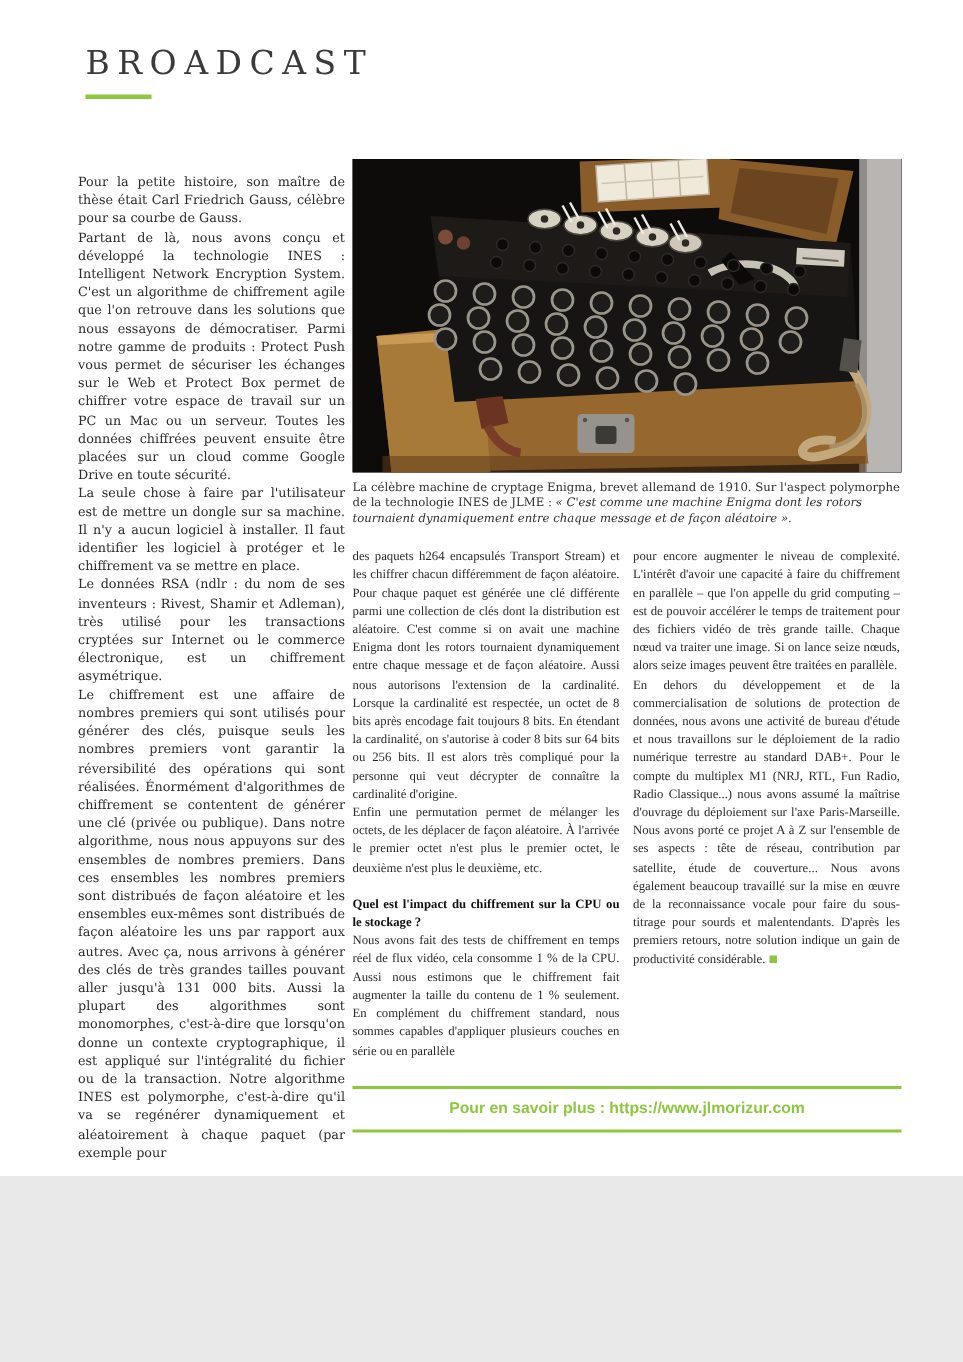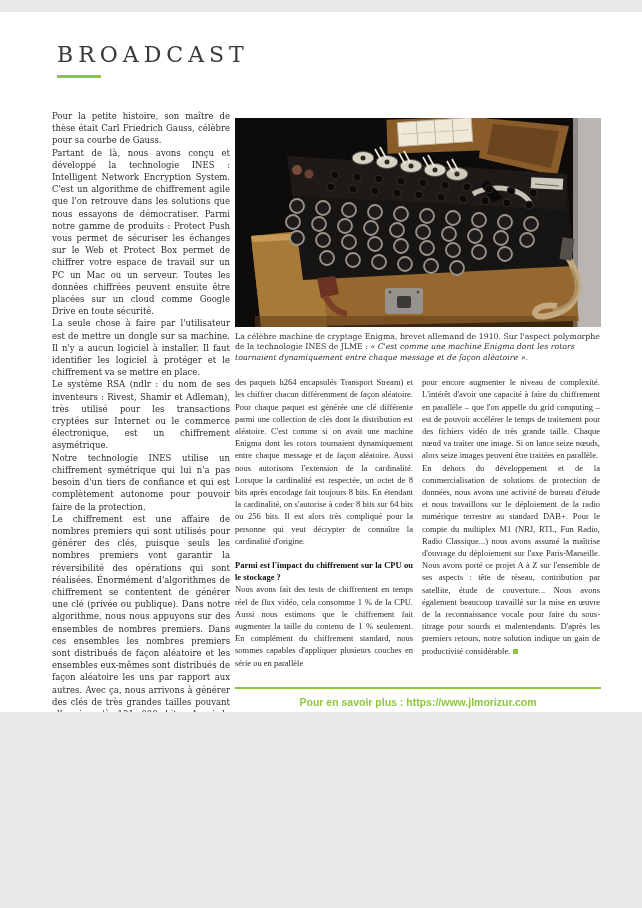--- a/index.html
+++ b/index.html
@@ -1,37 +1,37 @@
 <!DOCTYPE html>
 <html lang="fr"><head>
 <meta charset="utf-8">
 <style>
   :root{ --green:#8DC63F; --ink:#2b2b2b; }
   html,body{ margin:0; padding:0; background:#e9e9e9; }
   .page{
-    position:relative; width:642px; height:700px; margin:12px auto;
+    position:relative; width:642px; height:784px; margin:0 auto;
     background:#ffffff; overflow:hidden;
     font-family:"DejaVu Serif", serif; color:var(--ink);
   }
   
   .header{ position:absolute; left:57px; top:30px; }
   .section-title{
     margin:0; font-family:"DejaVu Serif", serif; font-weight:500;
     font-size:22px; letter-spacing:5px; color:#3a3a3a;
   }
   .title-rule{ width:44px; height:3px; background:var(--green); margin-top:8px; }
 
   
   .col{ width:178px; font-size:8.5px; line-height:12.2px; text-align:justify; }
   .col p{ margin:0; }
   .col .q-heading{
     margin:12px 0 0 0; font-size:8.5px; line-height:12.2px;
     font-weight:700; color:#101010;
   }
-  .col1{ position:absolute; left:52px; top:98px; }
+  .col1{ position:absolute; left:52px; top:116px; }
 
   .right-area{ position:absolute; left:235px; top:106px; width:366px; }
   figure{ margin:0; }
   .photo{ width:366px; height:209px; background:#0d0c0a; }
   .photo svg{ display:block; }
   figcaption{
     margin-top:5px; font-size:7.8px; line-height:10.4px; color:#2f2f2f;
     text-align:left;
   }
   figcaption em{ font-style:italic; }
@@ -75,22 +75,21 @@
 
   <div class="header">
     <h1 class="section-title">BROADCAST</h1>
     <div class="title-rule"></div>
   </div>
 
   <div class="col col1">
     <p>Pour la petite histoire, son maître de thèse était Carl Friedrich Gauss, célèbre pour sa courbe de Gauss.</p>
     <p>Partant de là, nous avons conçu et développé la technologie INES : Intelligent Network Encryption System. C'est un algorithme de chiffrement agile que l'on retrouve dans les solutions que nous essayons de démocratiser. Parmi notre gamme de produits : Protect Push vous permet de sécuriser les échanges sur le Web et Protect Box permet de chiffrer votre espace de travail sur un PC un Mac ou un serveur. Toutes les données chiffrées peuvent ensuite être placées sur un cloud comme Google Drive en toute sécurité.</p>
     <p>La seule chose à faire par l'utilisateur est de mettre un dongle sur sa machine. Il n'y a aucun logiciel à installer. Il faut identifier les logiciel à protéger et le chiffrement va se mettre en place.</p>
-    <p>Le système RSA (ndlr : du nom de ses inventeurs : Rivest, Shamir et Adleman), très utilisé pour les transactions cryptées sur Internet ou le commerce électronique, est un chiffrement asymétrique.</p>
-    <p>Notre technologie INES utilise un chiffrement symétrique qui lui n'a pas besoin d'un tiers de confiance et qui est complètement autonome pour pouvoir faire de la protection.</p>
+    <p>Le données RSA (ndlr : du nom de ses inventeurs : Rivest, Shamir et Adleman), très utilisé pour les transactions cryptées sur Internet ou le commerce électronique, est un chiffrement asymétrique.</p>
     <p>Le chiffrement est une affaire de nombres premiers qui sont utilisés pour générer des clés, puisque seuls les nombres premiers vont garantir la réversibilité des opérations qui sont réalisées. Énormément d'algorithmes de chiffrement se contentent de générer une clé (privée ou publique). Dans notre algorithme, nous nous appuyons sur des ensembles de nombres premiers. Dans ces ensembles les nombres premiers sont distribués de façon aléatoire et les ensembles eux-mêmes sont distribués de façon aléatoire les uns par rapport aux autres. Avec ça, nous arrivons à générer des clés de très grandes tailles pouvant aller jusqu'à 131 000 bits. Aussi la plupart des algorithmes sont monomorphes, c'est-à-dire que lorsqu'on donne un contexte cryptographique, il est appliqué sur l'intégralité du fichier ou de la transaction. Notre algorithme INES est polymorphe, c'est-à-dire qu'il va se regénérer dynamiquement et aléatoirement à chaque paquet (par exemple pour</p>
   </div>
 
   <div class="right-area">
     <figure>
       <div class="photo">
         <svg width="366" height="209" viewBox="0 0 366 209" xmlns="http://www.w3.org/2000/svg">
 
           <rect x="0" y="0" width="366" height="209" fill="#0d0c0a"></rect>
 
@@ -227,21 +226,22 @@
 
           <rect x="326" y="120" width="12" height="22" fill="#55504a" transform="rotate(8 332 131)"></rect>
         </svg>
       </div>
       <figcaption><span>La célèbre machine de cryptage Enigma, brevet allemand de 1910. Sur l'aspect polymorphe de la technologie INES de JLME : </span><em>« C'est comme une machine Enigma dont les rotors tournaient dynamiquement entre chaque message et de façon aléatoire ».</em></figcaption>
     </figure>
 
     <div class="two-cols">
       <div class="col">
         <p>des paquets h264 encapsulés Transport Stream) et les chiffrer chacun différemment de façon aléatoire. Pour chaque paquet est générée une clé différente parmi une collection de clés dont la distribution est aléatoire. C'est comme si on avait une machine Enigma dont les rotors tournaient dynamiquement entre chaque message et de façon aléatoire. Aussi nous autorisons l'extension de la cardinalité. Lorsque la cardinalité est respectée, un octet de 8 bits après encodage fait toujours 8 bits. En étendant la cardinalité, on s'autorise à coder 8 bits sur 64 bits ou 256 bits. Il est alors très compliqué pour la personne qui veut décrypter de connaître la cardinalité d'origine.</p>
-        <p class="q-heading">Parmi est l'impact du chiffrement sur la CPU ou le stockage ?</p>
+        <p>Enfin une permutation permet de mélanger les octets, de les déplacer de façon aléatoire. À l'arrivée le premier octet n'est plus le premier octet, le deuxième n'est plus le deuxième, etc.</p>
+        <p class="q-heading">Quel est l'impact du chiffrement sur la CPU ou le stockage ?</p>
         <p>Nous avons fait des tests de chiffrement en temps réel de flux vidéo, cela consomme 1 % de la CPU. Aussi nous estimons que le chiffrement fait augmenter la taille du contenu de 1 % seulement. En complément du chiffrement standard, nous sommes capables d'appliquer plusieurs couches en série ou en parallèle</p>
       </div>
       <div class="col">
         <p>pour encore augmenter le niveau de complexité. L'intérêt d'avoir une capacité à faire du chiffrement en parallèle – que l'on appelle du grid computing – est de pouvoir accélérer le temps de traitement pour des fichiers vidéo de très grande taille. Chaque nœud va traiter une image. Si on lance seize nœuds, alors seize images peuvent être traitées en parallèle.</p>
         <p><span>En dehors du développement et de la commercialisation de solutions de protection de données, nous avons une activité de bureau d'étude et nous travaillons sur le déploiement de la radio numérique terrestre au standard DAB+. Pour le compte du multiplex M1 (NRJ, RTL, Fun Radio, Radio Classique...) nous avons assumé la maîtrise d'ouvrage du déploiement sur l'axe Paris-Marseille. Nous avons porté ce projet A à Z sur l'ensemble de ses aspects : tête de réseau, contribution par satellite, étude de couverture... Nous avons également beaucoup travaillé sur la mise en œuvre de la reconnaissance vocale pour faire du sous-titrage pour sourds et malentendants. D'après les premiers retours, notre solution indique un gain de productivité considérable.</span><span class="end-mark"></span></p>
       </div>
     </div>
 
     <div class="banner">
       <span>Pour en savoir plus : https://www.jlmorizur.com</span>

